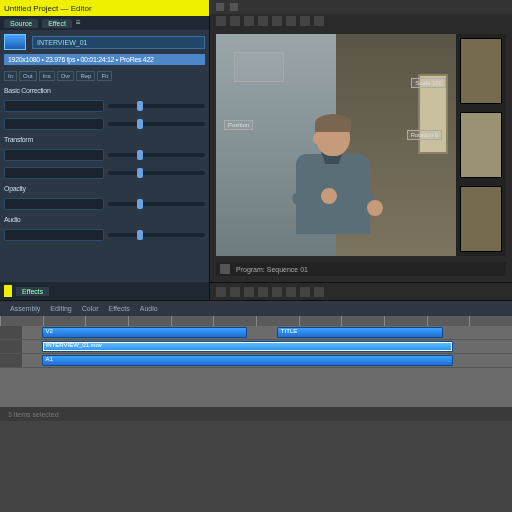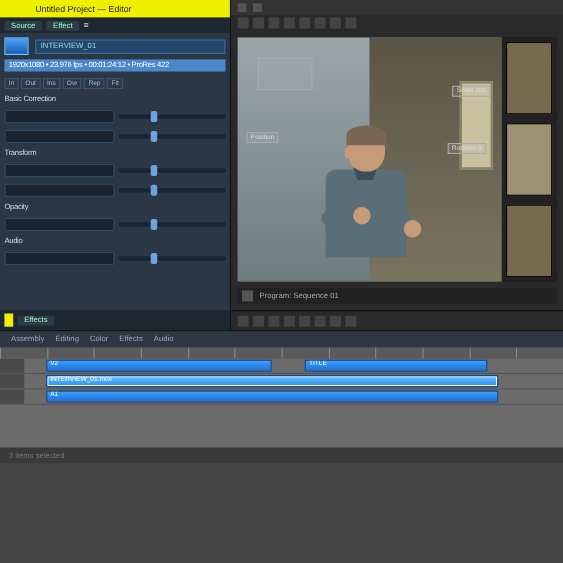--- a/index.html
+++ b/index.html
@@ -6,21 +6,21 @@
   body { width: 512px; height: 512px; background: #3a3a3a; overflow: hidden; color: #ccc; }
 
   .app { display: flex; flex-direction: column; height: 100%; }
 
   
   .top-row { display: flex; height: 300px; }
 
   
   .left-panel { width: 210px; background: #2b3744; display: flex; flex-direction: column; border-right: 1px solid #111; }
   .title-bar { height: 16px; background: #eef000; display: flex; align-items: center; padding: 0 4px; gap: 4px; color: #222; }
-  .title-bar span { white-space: nowrap; overflow: hidden; margin-left: 28px; }
+  .title-bar span { white-space: nowrap; overflow: hidden; }
   .tab-strip { height: 14px; background: #1e2832; display: flex; align-items: center; gap: 4px; padding: 0 4px; }
   .tab-strip .tab { background: #2e3b49; padding: 1px 6px; border-radius: 2px 2px 0 0; color: #9fb; font-size: 7px; }
   .tab-strip .icon { width: 10px; height: 10px; display: inline-block; }
   .panel-body { flex: 1; padding: 4px; display: flex; flex-direction: column; gap: 4px; overflow: hidden; }
   .thumb-row { display: flex; align-items: center; gap: 6px; }
   .thumb { width: 22px; height: 16px; background: linear-gradient(#4aa3ff,#1a5fb4); border: 1px solid #6cf; }
   .row-label { flex: 1; background: #23466b; color: #9dd; padding: 2px 4px; font-size: 7px; white-space: nowrap; overflow: hidden; border: 1px solid #3a6da0; }
   .info-bar { background: #4c87c9; color: #fff; font-size: 7px; padding: 2px 4px; letter-spacing: -0.3px; overflow: hidden; white-space: nowrap; }
   .btn-row { display: flex; gap: 2px; margin-top: 2px; }
   .btn-row .mini { background: #2a3a4c; border: 1px solid #456; padding: 1px 3px; font-size: 6px; color: #abc; }

